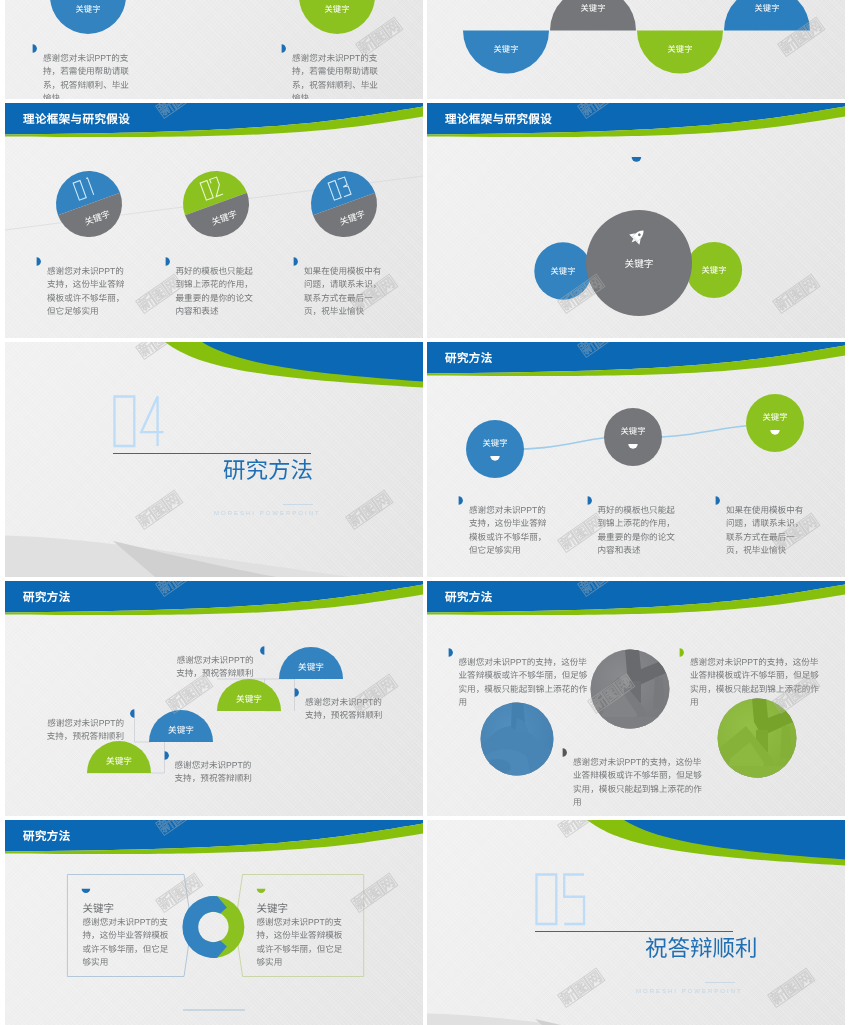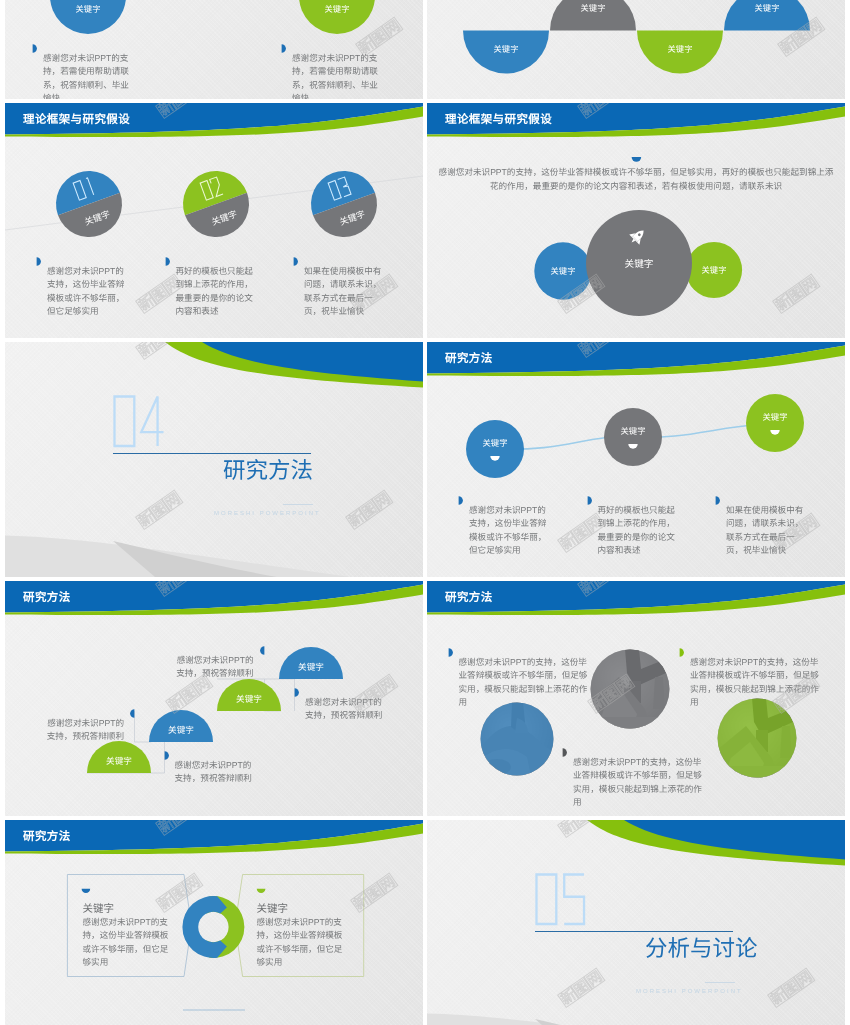--- a/index.html
+++ b/index.html
@@ -147,21 +147,20 @@
         <text x="212" y="164" text-anchor="middle" fill="#ffffff" font-size="9.6" font-family="Liberation Sans, sans-serif">关键字</text>
         <g transform="translate(211,133) rotate(45) scale(0.72)">
           <path d="M0,-11 C3.6,-7.4 5.2,-2.6 5.2,2.2 L5.2,5.4 L-5.2,5.4 L-5.2,2.2 C-5.2,-2.6 -3.6,-7.4 0,-11 Z" fill="#ffffff"></path>
           <path d="M-5.2,0 L-10,7.2 L-5.2,7.2 Z" fill="#ffffff"></path>
           <path d="M5.2,0 L10,7.2 L5.2,7.2 Z" fill="#ffffff"></path>
           <path d="M-5.2,5.4 L-5.2,7.2 L5.2,7.2 L5.2,5.4 Z" fill="#ffffff"></path>
           <path d="M-2.0,7.2 L0,12.6 L2.0,7.2 Z" fill="#ffffff"></path>
           <circle cx="0" cy="-2.6" r="1.9" fill="#757679"></circle>
         </g>
       </svg>
-      <p class="para" style="left:11px;top:62px;width:396px;font-size:8.6px;line-height:14px">感谢您对未识PPT的支持，这份毕业答辩模板或许不够华丽，但足够实用，再好的模板也只能起到锦上添花的作用，最重要的是你的论文内容和表述，若有模板使用问题，请联系未识</p>
       <div class="hdr"><svg width="418" height="42" viewBox="0 0 418 42">
           <path d="M0,0 H418 V3.4 C320,20 260,29.5 0,31.5 Z" fill="#0a68b5"></path>
           <path d="M0,31.5 C260,29.5 320,20 418,3.4 V13.6 C320,30 260,36 0,33.6 Z" fill="#86c00d"></path>
         </svg><div class="hdr-title">理论框架与研究假设</div></div>
       <div class="wm" style="left:150px;top:3px;font-size:14px;transform:rotate(-35deg)"><span>新</span><span>图</span></div>
       <div class="wm" style="left:345px;top:198px;font-size:14px;transform:rotate(-35deg)"><span>新</span><span>图</span><span>网</span></div>
       <div class="wm" style="left:130px;top:198px;font-size:14px;transform:rotate(-35deg)"><span>新</span><span>图</span><span>网</span></div>
     </div>
 <div class="slide" style="left:0px;top:478px">
       <div class="sbg"></div>
@@ -391,20 +390,20 @@
         <path d="M160,0 C192,24 243,36 418,45.5 L418,0 Z" fill="#86c00d"></path>
         <path d="M197,0 C228,19 280,30 418,39.5 L418,0 Z" fill="#0a68b5"></path>
         <path d="M0,193.5 C80,195.5 160,209 345,235 L0,235 Z" fill="#e0e0e0"></path>
         <path d="M108,199 C160,211 210,224 272,235 L150,235 Z" fill="#d0d0d0"></path>
         <g transform="translate(107,52)">
           <path d="M2.48,2.48 L22.30,2.48 L22.30,52.02 L2.48,52.02 Z" fill="none" stroke="#bcdcf7" stroke-width="2.30" stroke-linecap="butt" stroke-linejoin="miter"></path>
           <path d="M50.04,2.48 L30.22,2.48 L30.22,24.77 L50.04,24.77 L50.04,52.02 L30.22,52.02" fill="none" stroke="#bcdcf7" stroke-width="2.30" stroke-linecap="butt" stroke-linejoin="miter"></path>
         </g>
       </svg>
       <div class="sec-rule" style="left:108px;top:111px;width:198px"></div>
-      <div class="sec-title" style="left:218px;top:117px;font-size:22.5px;line-height:24px">分析与讨论</div>
+      <div class="sec-title" style="left:218px;top:117px;font-size:22.5px;line-height:24px">祝答辩顺利</div>
       <div class="sec-footline" style="left:278px;top:162px;width:30px"></div>
       <div class="sec-foot" style="left:209px;top:168px;font-size:6px;letter-spacing:2px">MORESHI POWERPOINT</div>
       <div class="wm" style="left:130px;top:175px;font-size:14px;transform:rotate(-35deg)"><span>新</span><span>图</span><span>网</span></div>
       <div class="wm" style="left:340px;top:175px;font-size:14px;transform:rotate(-35deg)"><span>新</span><span>图</span><span>网</span></div>
       <div class="wm" style="left:130px;top:5px;font-size:14px;transform:rotate(-35deg)"><span>新</span><span>图</span></div>
     </div>
 </div>
 
 </body></html>

